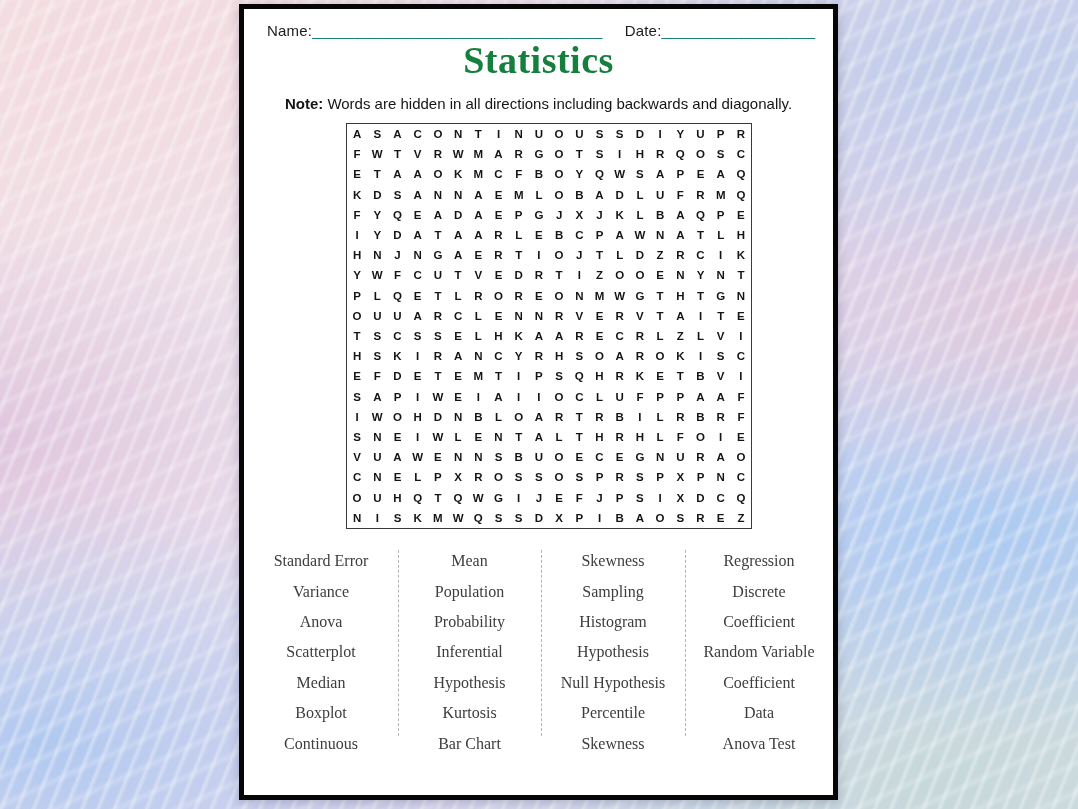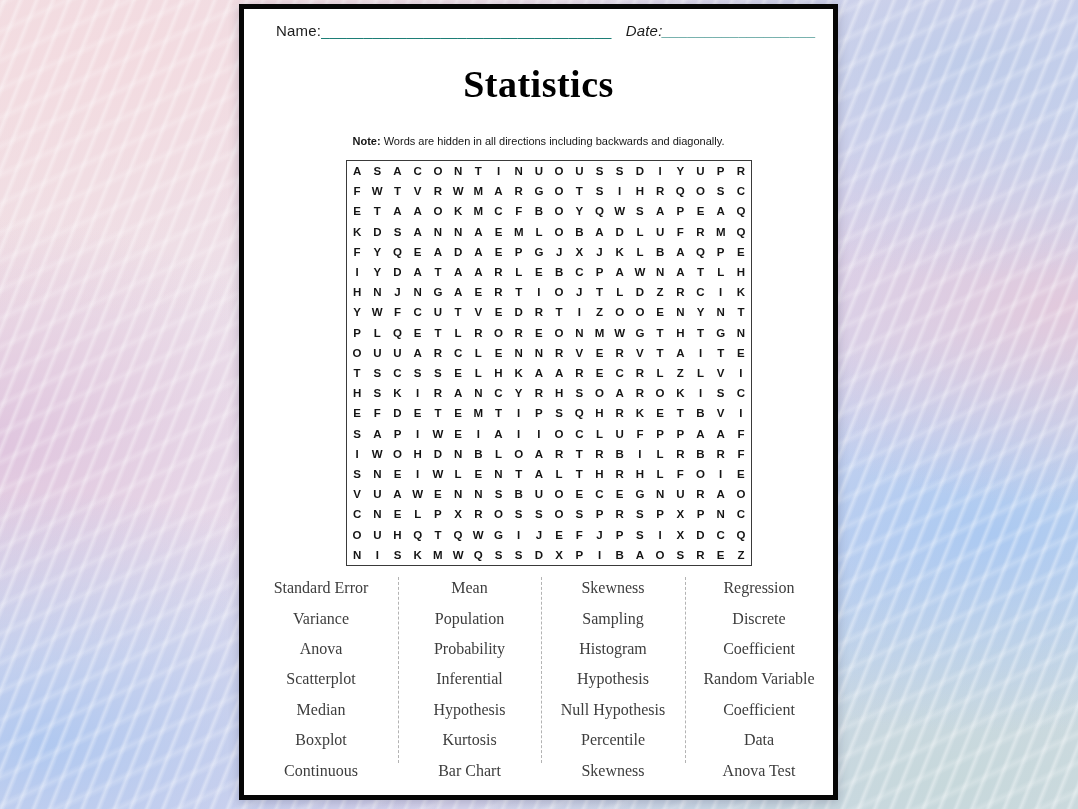--- a/index.html
+++ b/index.html
@@ -21,44 +21,44 @@
     background:
       repeating-linear-gradient(112deg, rgba(255,255,255,0) 0px, rgba(255,255,255,.35) 3px, rgba(255,255,255,0) 7px, rgba(255,255,255,0) 15px),
       repeating-linear-gradient(155deg, rgba(255,255,255,0) 0px, rgba(255,255,255,.20) 5px, rgba(255,255,255,0) 10px, rgba(255,255,255,0) 26px);
   }
   .card{
     position:absolute;left:239px;top:4px;width:599px;height:796px;
     box-sizing:border-box;background:#ffffff;border:5px solid #060606;
     box-shadow:0 2px 10px rgba(40,40,70,.25);
   }
   .header-line{
-    margin:13px 0 0 0;padding:0 0 0 32px;display:flex;align-items:flex-start;
+    margin:13px 0 0 0;padding:0 0 0 23px;display:flex;align-items:flex-start;
     font-size:15px;color:#1c1c1c;letter-spacing:.2px;white-space:nowrap;
   }
   .blank{color:#0f766e;}
-  .date-group{margin-left:14px;font-style:italic;}
+  .date-group{margin-left:22px;}
   .hgroup{display:flex;align-items:baseline;}
   .title{
-    margin-top:24px;text-align:center;font-family:"Liberation Serif",serif;
-    font-weight:700;font-size:38px;line-height:42px;color:#000000;letter-spacing:.5px;
+    text-align:center;font-family:"Liberation Serif",serif;
+    font-weight:700;font-size:38px;line-height:42px;color:#15803d;letter-spacing:.5px;
   }
   .note{
-    margin-top:29px;text-align:center;font-size:11px;line-height:14px;color:#151515;
+    margin-top:16px;text-align:center;font-size:15px;line-height:14px;color:#151515;
   }
   .note b{font-weight:700;}
   .grid-box{
     margin-top:12px;margin-left:102px;width:406px;height:406px;
     box-sizing:border-box;border:1px solid #3a3a3a;
     display:grid;grid-template-columns:repeat(20,1fr);grid-template-rows:repeat(20,1fr);
   }
   .cell{
     display:flex;align-items:center;justify-content:center;
     font-size:11.5px;font-weight:700;color:#141414;
   }
-  .words-wrap{position:relative;margin-top:7px;height:214px;}
+  .words-wrap{position:relative;margin-top:17px;height:214px;}
   .word-list{
     display:grid;grid-template-columns:154px 143px 144px 148px;
     grid-auto-rows:30.4px;align-items:center;
   }
   .word{
     text-align:center;font-family:"Liberation Serif",serif;
     font-size:16px;color:#3d3d3d;white-space:nowrap;
   }
   .col-sep{
     position:absolute;top:4px;height:186px;width:0;

